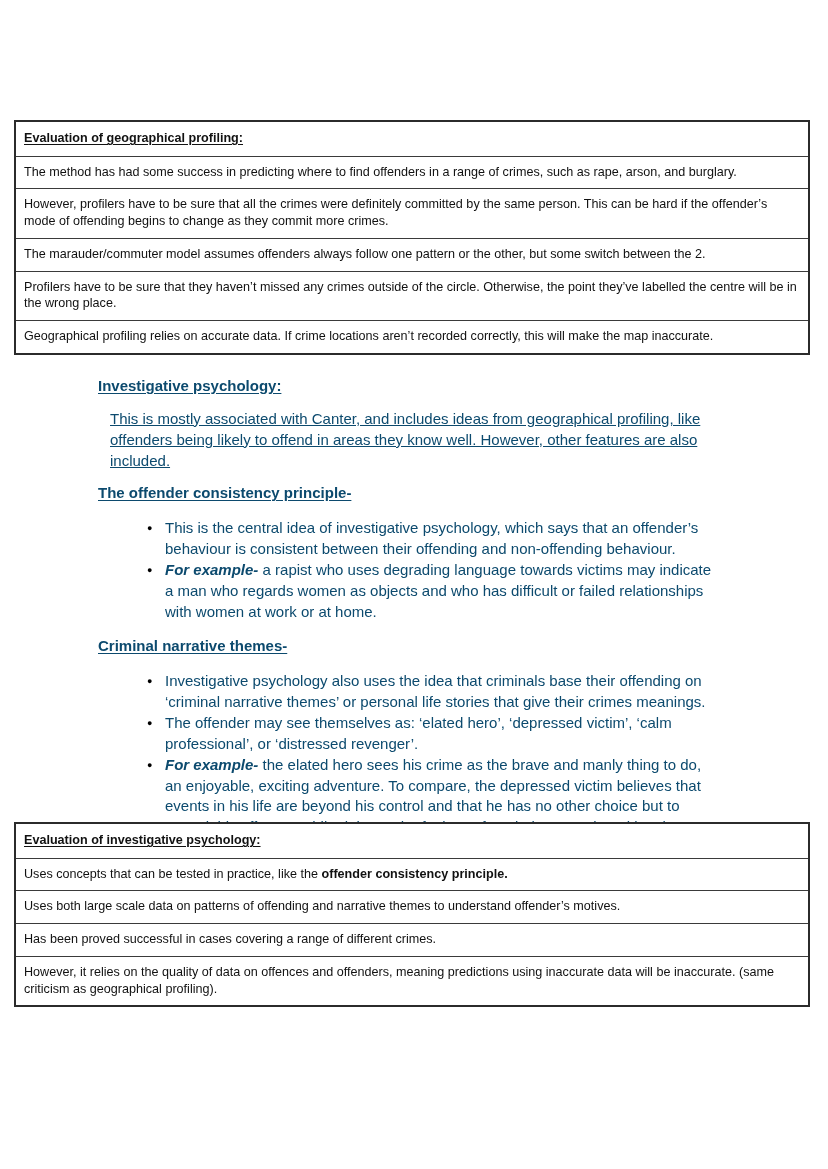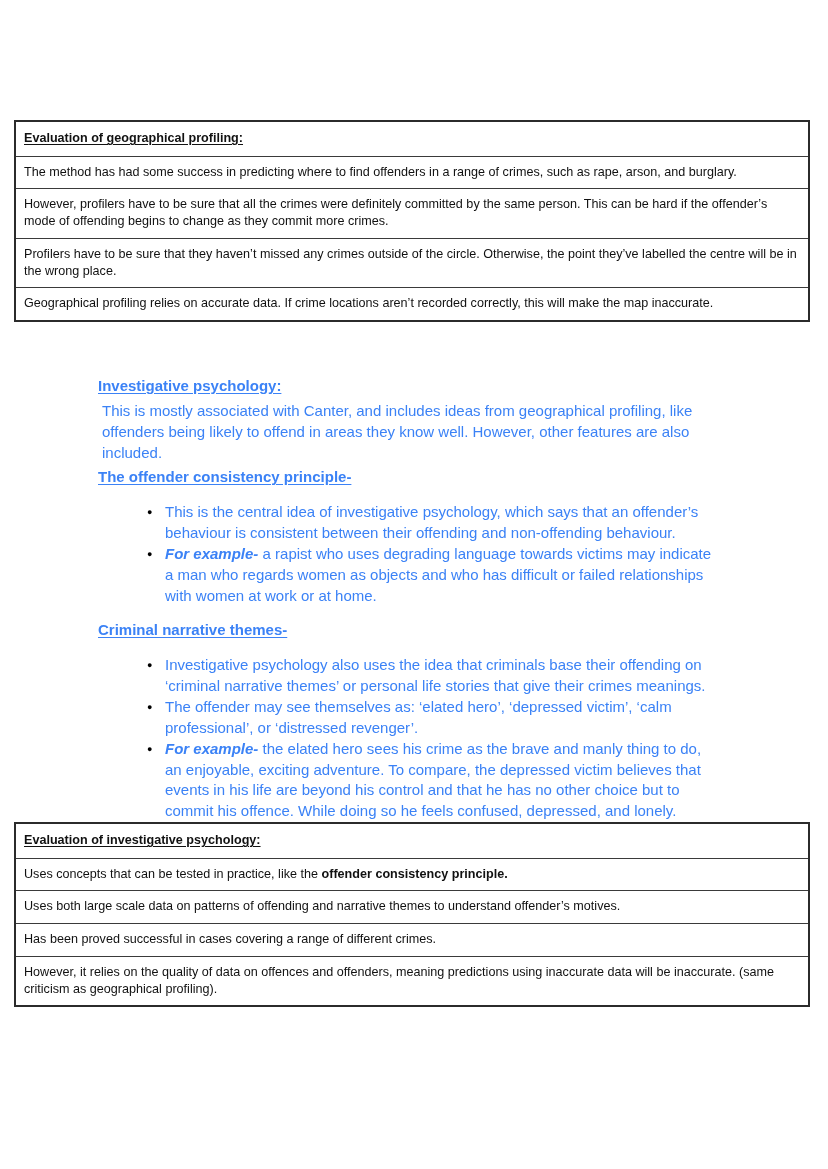--- a/index.html
+++ b/index.html
@@ -64,32 +64,33 @@
   #table-ip  { top: 822px; }
 
   
   .prose {
     position: absolute;
     left: 98px;
     top: 376px;
     width: 632px;
     font-size: 15px;
     line-height: 1.39;
-    color: #3b82f6;
+    color: #0c4a6e;
   }
   .prose h3 {
     margin: 0;
     font-size: 15px;
     font-weight: bold;
     text-decoration: underline;
     text-underline-offset: 2px;
     line-height: 1.39;
   }
   .prose p {
-    margin: 4px;
+    margin: 12px;
+    text-decoration: underline;
   }
   .prose ul {
     margin: 14px;
     padding: 0 0 0 36px;
     list-style: none;
   }
   .prose ul li {
     position: relative;
     margin: 0;
     padding: 0 0 0 17px;
@@ -115,20 +116,23 @@
 
   <div class="eval-table" id="table-geo">
     <div class="row header">
       <span class="hdr-text">Evaluation of geographical profiling:</span>
     </div>
     <div class="row">
       <span>The method has had some success in predicting where to find offenders in a range of crimes, such as rape, arson, and burglary.</span>
     </div>
     <div class="row">
       <span>However, profilers have to be sure that all the crimes were definitely committed by the same person. This can be hard if the offender’s mode of offending begins to change as they commit more crimes.</span>
+    </div>
+    <div class="row">
+      <span>The marauder/commuter model assumes offenders always follow one pattern or the other, but some switch between the 2.</span>
     </div>
     <div class="row">
       <span>Profilers have to be sure that they haven’t missed any crimes outside of the circle. Otherwise, the point they’ve labelled the centre will be in the wrong place.</span>
     </div>
     <div class="row">
       <span>Geographical profiling relies on accurate data. If crime locations aren’t recorded correctly, this will make the map inaccurate.</span>
     </div>
   </div>
 
   <div class="prose">

